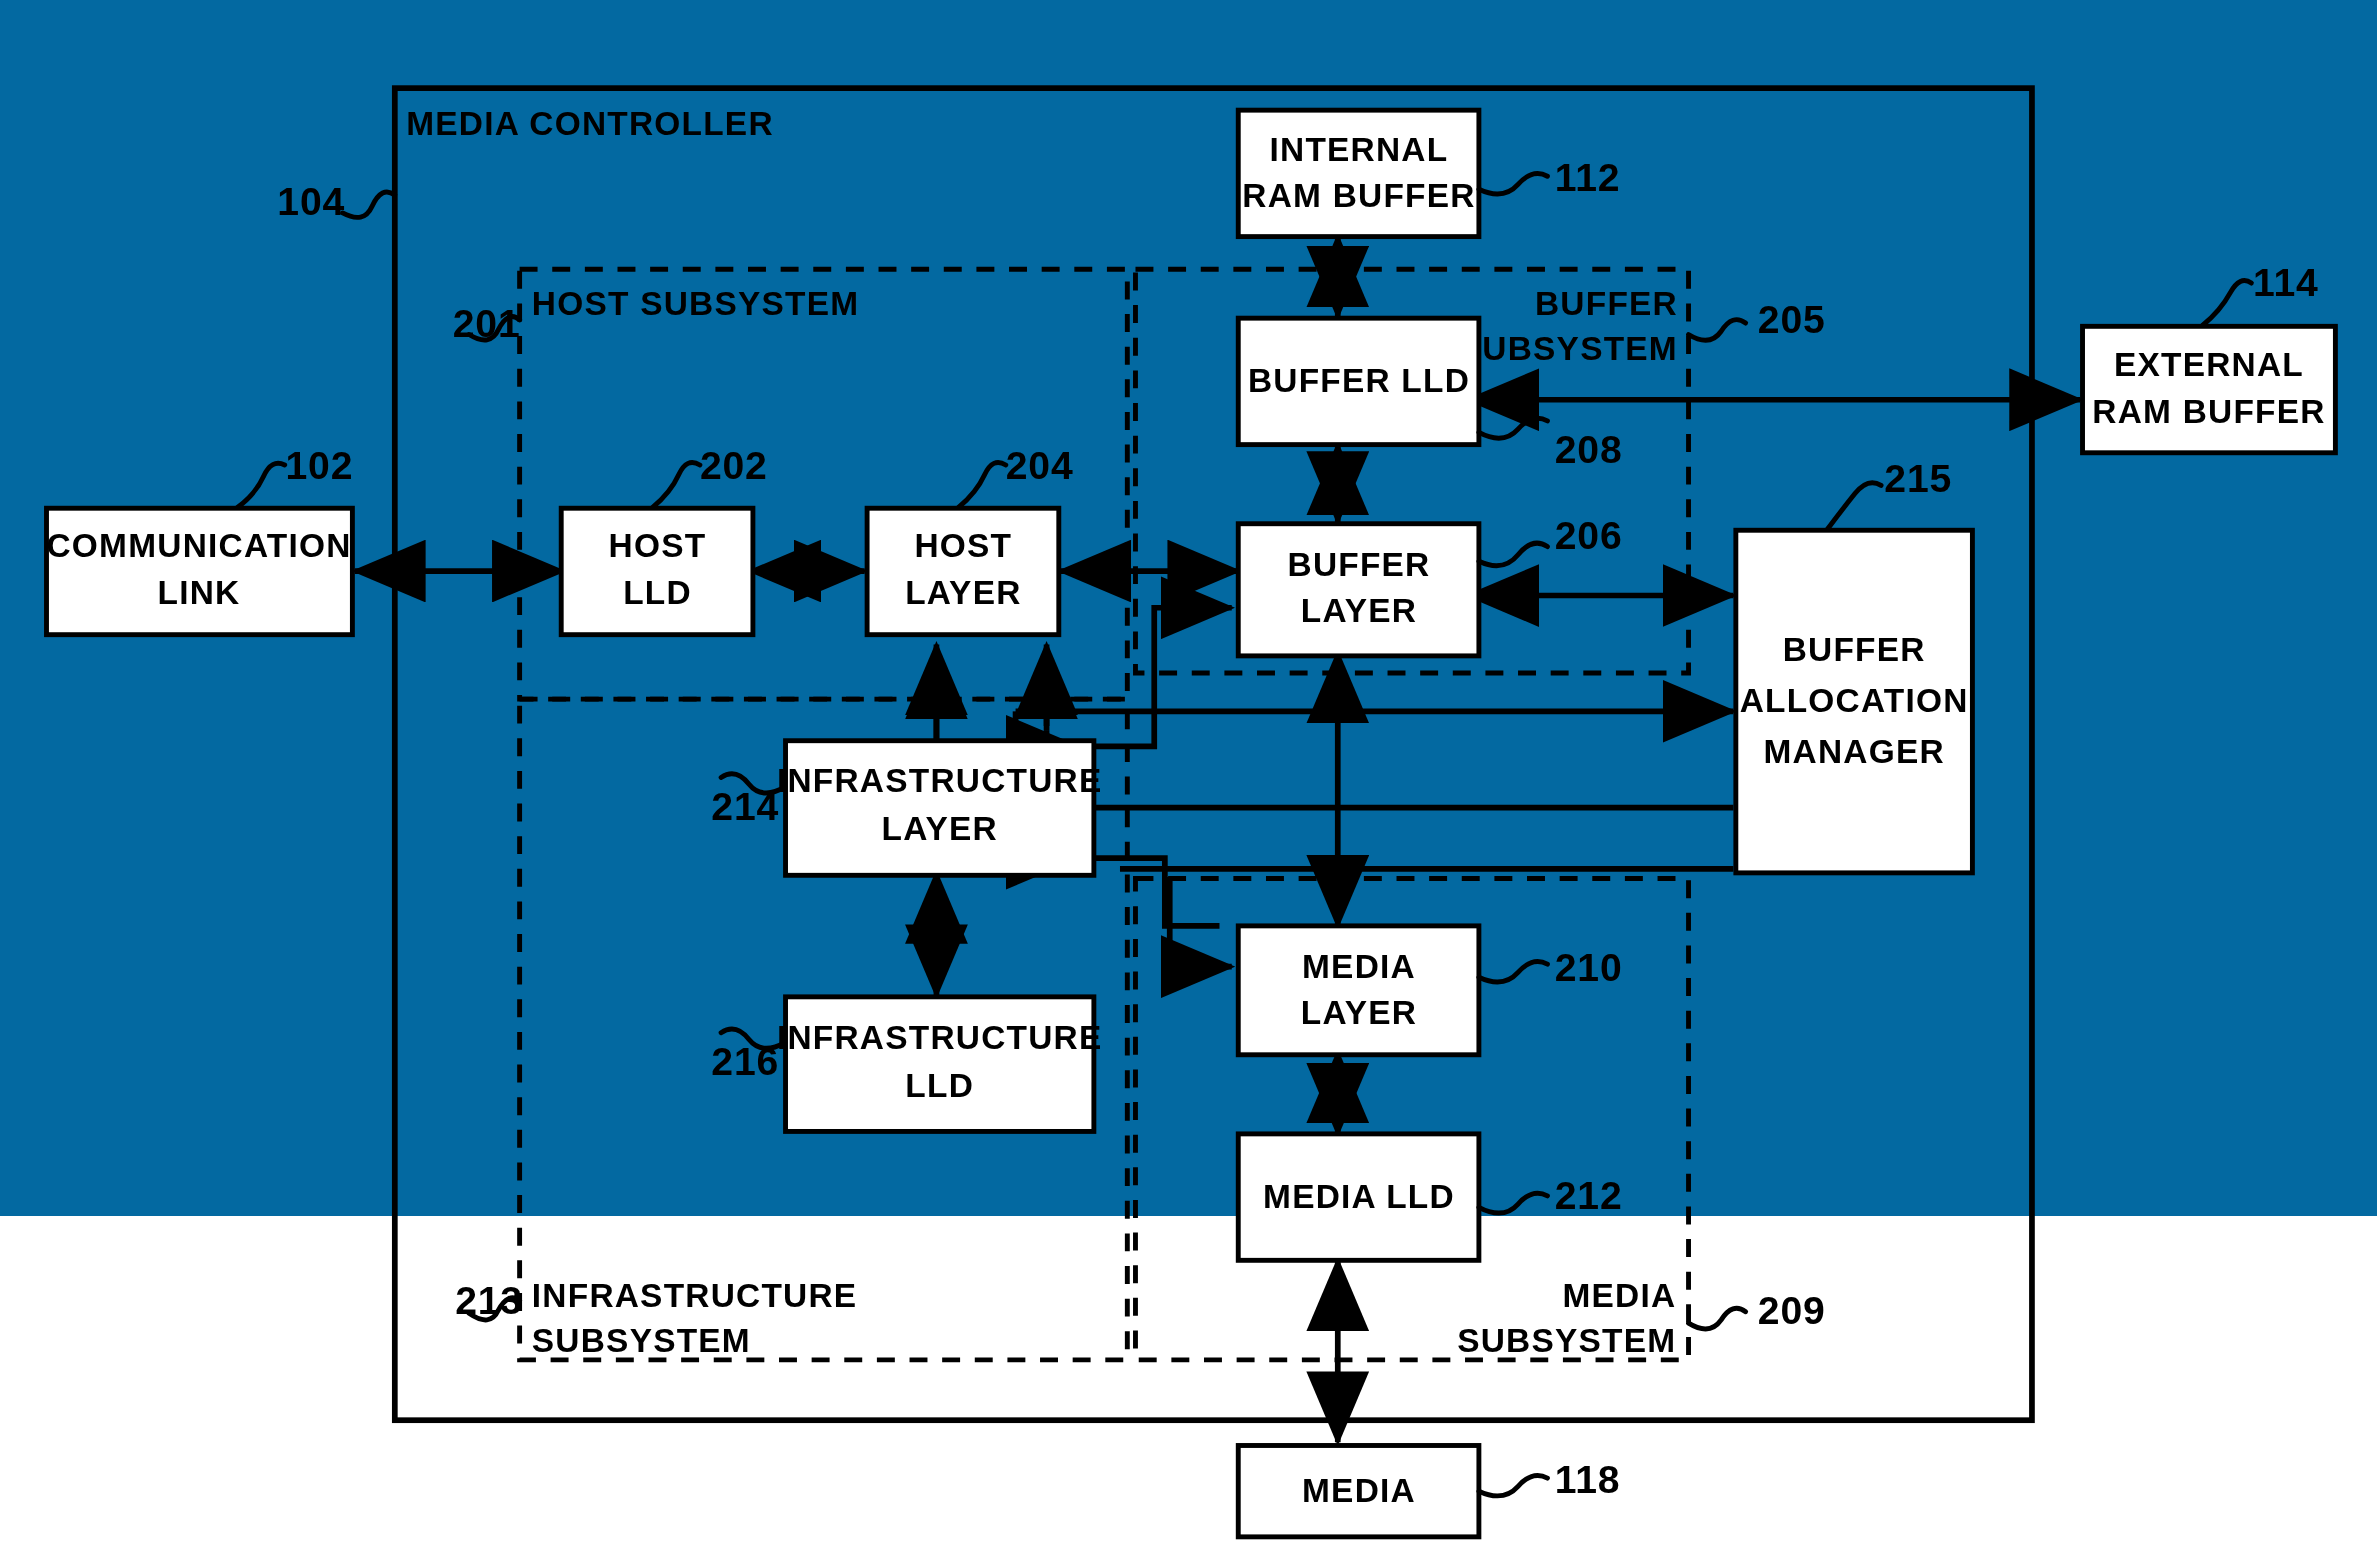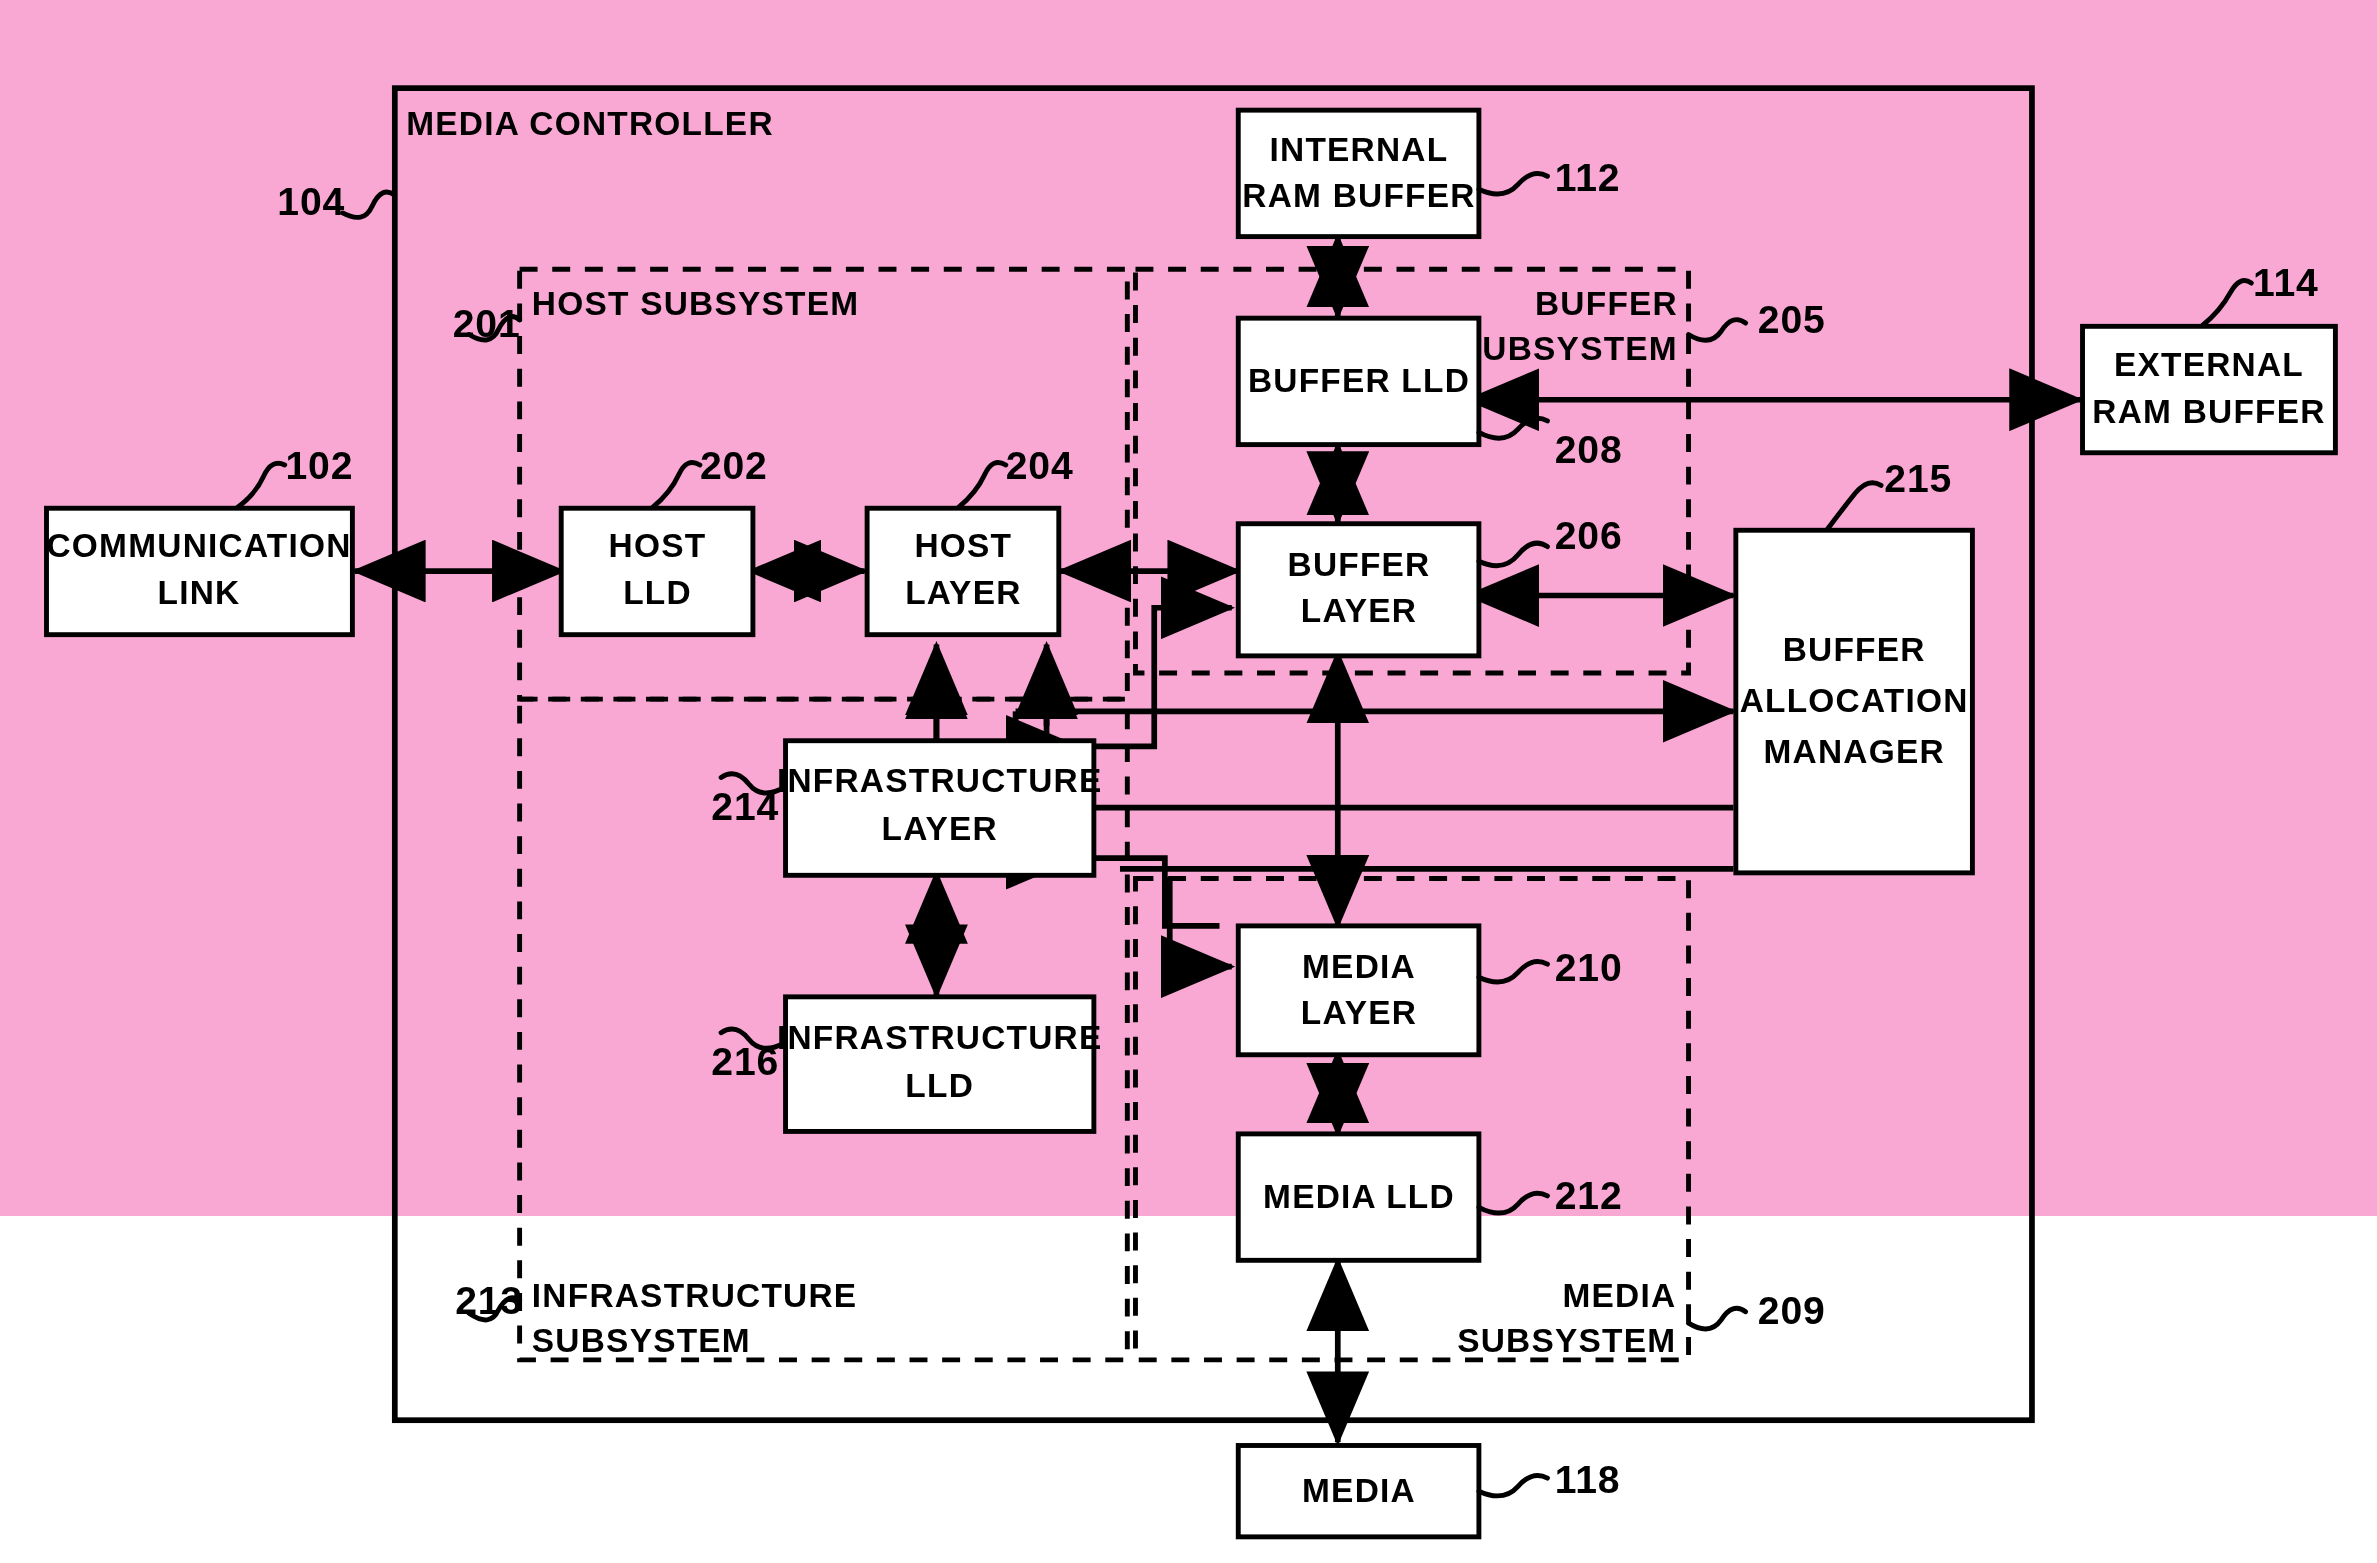--- a/index.html
+++ b/index.html
@@ -1,17 +1,17 @@
 <!DOCTYPE html>
 <html style="font-size:13px"><head>
 <meta charset="utf-8">
 <style>
   html,body{margin:0;padding:0;background:#ffffff;}
   body{width:2377px;height:1563px;overflow:hidden;font-family:"Liberation Sans",sans-serif;}
-  #stage{position:relative;width:2377px;height:1216px;background:#f9a8d4;}
+  #stage{position:relative;width:2377px;height:1216px;background:#0369a1;}
   svg{position:absolute;left:0;top:0;width:2377px;height:1563px;}
   text{font-family:"Liberation Sans",sans-serif;font-weight:bold;fill:#000;}
   .boxlabel{font-size:41px;letter-spacing:1.5px;text-anchor:middle;dominant-baseline:middle;}
   .reflabel{font-size:48px;letter-spacing:1px;text-anchor:start;dominant-baseline:middle;}
   .grouplabel{font-size:41px;letter-spacing:1.5px;dominant-baseline:middle;}
   .solidbox{fill:#ffffff;stroke:#000000;stroke-width:6;}
   .outerbox{fill:none;stroke:#000000;stroke-width:7;}
   .dashbox{fill:none;stroke:#000000;stroke-width:6;stroke-dasharray:22 18;}
   .ln{stroke:#000000;stroke-width:7;fill:none;}
   .lead{stroke:#000000;stroke-width:6;fill:none;stroke-linecap:round;}

